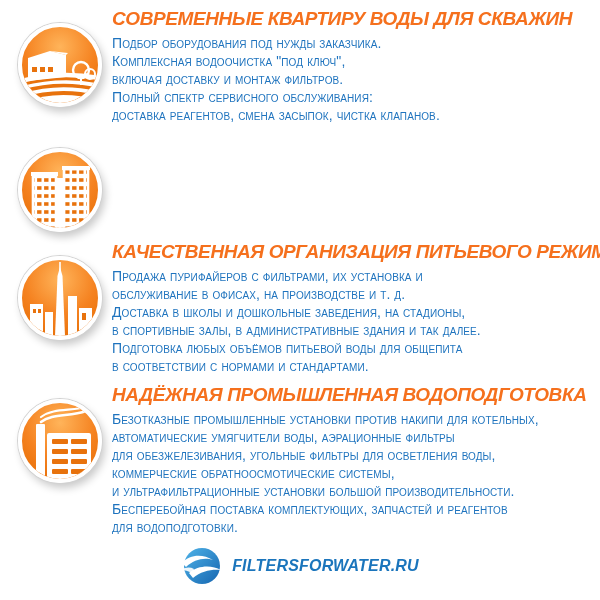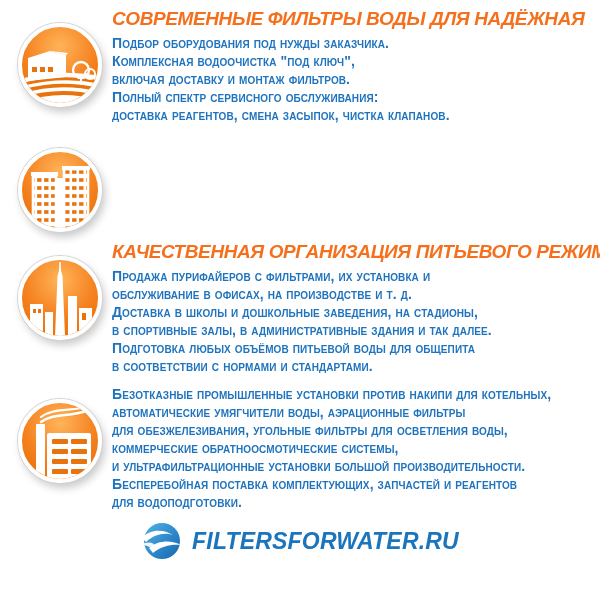--- a/index.html
+++ b/index.html
@@ -20,29 +20,29 @@
   .badge svg{position:absolute;top:0;left:0;}
   .content{flex:1;min-width:0;}
   h2{
     margin:0 0 5px 0;
     font-size:19px;line-height:20px;font-weight:bold;font-style:italic;
     color:#F5701D;letter-spacing:-0.4px;white-space:nowrap;
   }
   .body-text{
     margin:0;color:#1E73BE;
     font-size:14px;line-height:18px;
-    font-variant:small-caps;font-weight:bold;
+    font-variant:small-caps;font-weight:normal;
     white-space:pre-line;letter-spacing:0.1px;
   }
   .footer{
     display:flex;align-items:center;justify-content:center;
     margin-top:2px;gap:9px;
   }
   .logo-text{
-    color:#1B75BC;font-size:23px;font-weight:bold;font-style:italic;
+    color:#1B75BC;font-size:16px;font-weight:bold;font-style:italic;
     letter-spacing:0.2px;
   }
   .w{fill:#ffffff;}
   .ow{fill:#E8720C;}
   a.logo-link{text-decoration:none;display:flex;align-items:center;gap:9px;}
 </style>
 </head>
 <body>
 
 <div class="page">
@@ -58,21 +58,21 @@
         <path class="w" d="M28,24 L46,26 L44,28 Z"></path>
         <rect class="ow" x="10" y="40" width="5" height="5"></rect>
         <rect class="ow" x="18" y="40" width="5" height="5"></rect>
         <rect class="ow" x="26" y="40" width="5" height="5"></rect>
         <circle cx="59" cy="43" r="8" fill="none" stroke="#ffffff" stroke-width="2.4"></circle>
         <circle cx="68" cy="47" r="5" fill="none" stroke="#ffffff" stroke-width="2"></circle>
         <path d="M59,51 L59,58 M63,46 L68,52" stroke="#ffffff" stroke-width="2" fill="none"></path>
       </svg>
     </div>
     <div class="content">
-      <h2>СОВРЕМЕННЫЕ ФИЛЬТРЫ ВОДЫ ДЛЯ НАДЁЖНАЯ</h2>
+      <h2>СОВРЕМЕННЫЕ КВАРТИРУ ВОДЫ ДЛЯ СКВАЖИН</h2>
       <p class="body-text">Подбор оборудования под нужды заказчика.
 Комплексная водоочистка "под ключ",
 включая доставку и монтаж фильтров.
 Полный спектр сервисного обслуживания:
 доставка реагентов, смена засыпок, чистка клапанов.</p>
     </div>
   </div>
 
   <div class="section">
     <div class="badge">
@@ -130,20 +130,21 @@
         <rect class="ow" x="49" y="36" width="16" height="5" rx="1"></rect>
         <rect class="ow" x="30" y="46" width="16" height="5" rx="1"></rect>
         <rect class="ow" x="49" y="46" width="16" height="5" rx="1"></rect>
         <rect class="ow" x="30" y="56" width="16" height="5" rx="1"></rect>
         <rect class="ow" x="49" y="56" width="16" height="5" rx="1"></rect>
         <rect class="ow" x="30" y="66" width="16" height="5" rx="1"></rect>
         <rect class="ow" x="49" y="66" width="16" height="5" rx="1"></rect>
       </svg>
     </div>
     <div class="content">
+      <h2>НАДЁЖНАЯ ПРОМЫШЛЕННАЯ ВОДОПОДГОТОВКА</h2>
       <p class="body-text">Безотказные промышленные установки против накипи для котельных,
 автоматические умягчители воды, аэрационные фильтры
 для обезжелезивания, угольные фильтры для осветления воды,
 коммерческие обратноосмотические системы,
 и ультрафильтрационные установки большой производительности.
 Бесперебойная поставка комплектующих, запчастей и реагентов
 для водоподготовки.</p>
     </div>
   </div>
 

